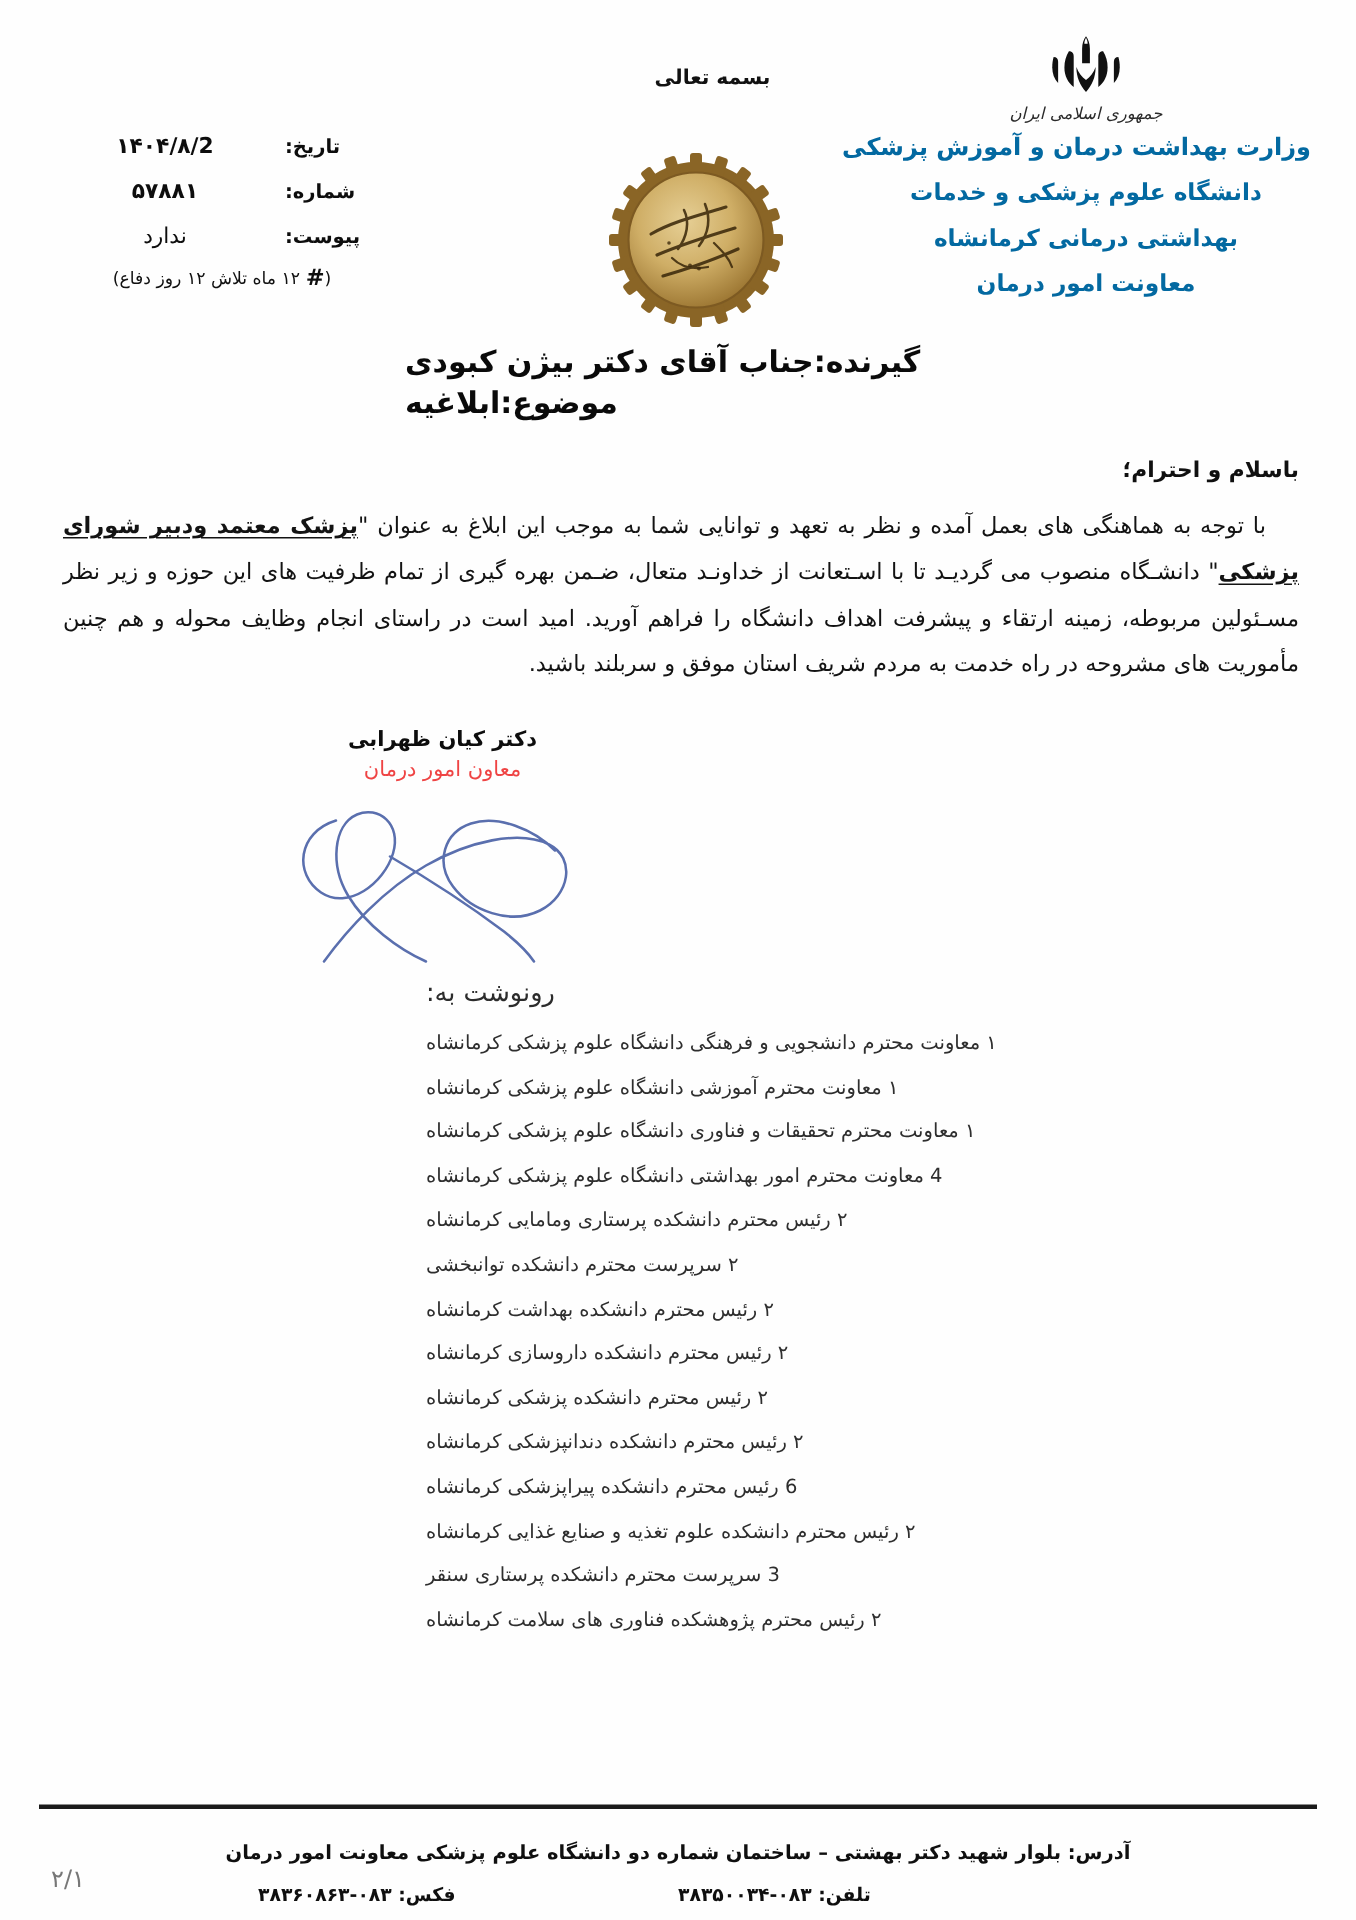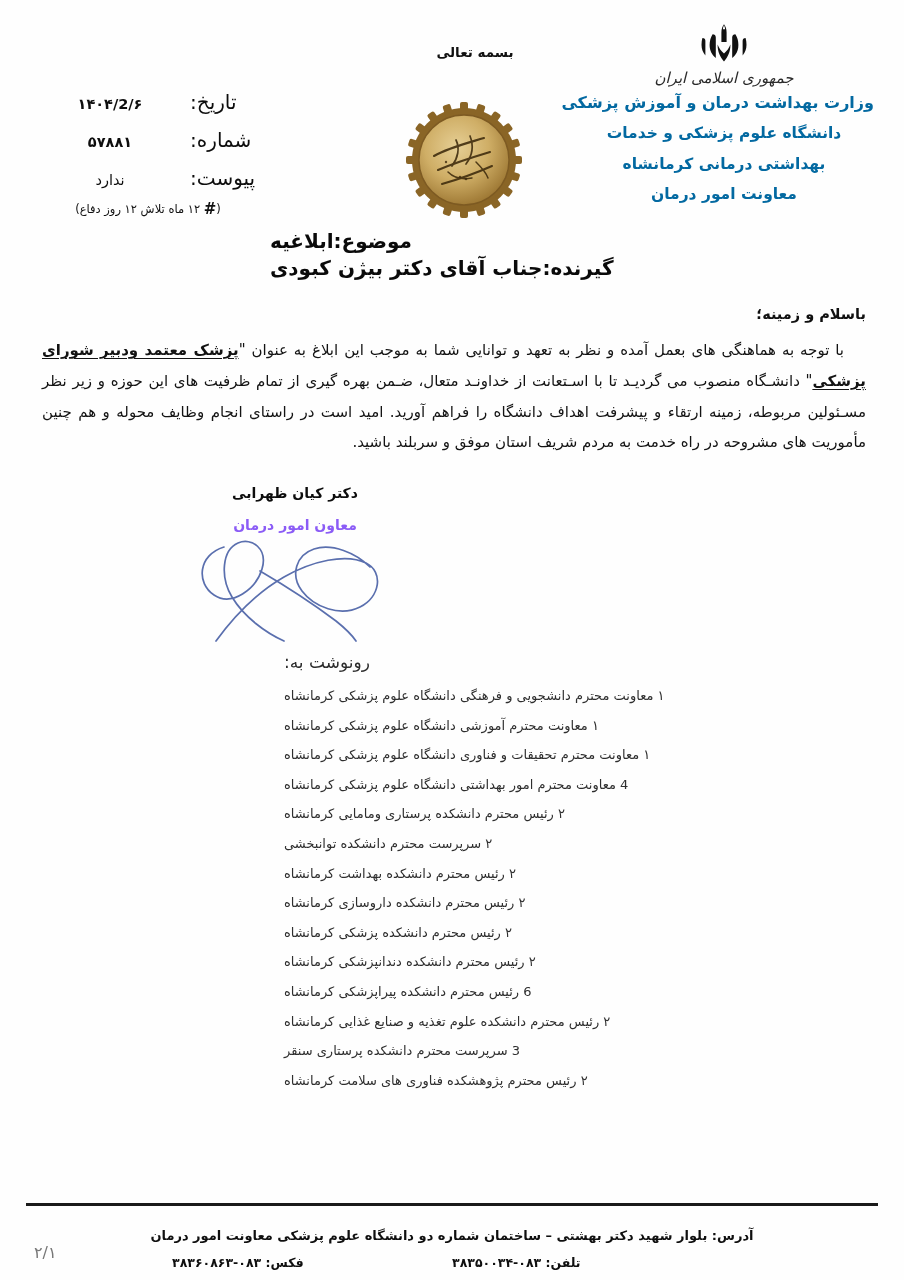--- a/index.html
+++ b/index.html
@@ -42,21 +42,21 @@
   }
   .emblem-wrap {
     text-align: center;
     margin-bottom: 2px;
   }
   .emblem {
     display: block;
     margin: 0 auto;
   }
   .emblem-caption {
-    font-size: 15px;
+    font-size: 11px;
     color: #2a2a2a;
     margin-top: 1px;
     font-style: italic;
     letter-spacing: 0.5px;
   }
   .org-lines {
     margin-top: 8px;
   }
   .org-line {
     font-size: 15.5px;
@@ -108,22 +108,22 @@
   }
   .meta-row {
     display: flex;
     flex-direction: row;
     justify-content: flex-start;
     align-items: baseline;
     margin-bottom: 14px;
     direction: rtl;
   }
   .meta-label {
-    font-weight: normal;
-    font-size: 20px;
+    font-weight: bold;
+    font-size: 13px;
     width: 68px;
     text-align: left;
     color: #0d0d0d;
   }
   .meta-value {
     font-size: 14.5px;
     font-weight: bold;
     color: #0d0d0d;
     flex: 1;
     text-align: center;
@@ -201,24 +201,24 @@
   }
   .sig-name {
     font-size: 14px;
     font-weight: bold;
     color: #0d0d0d;
     line-height: 1.45;
     margin: 0;
   }
   .sig-title {
     font-size: 14px;
-    font-weight: bold;
-    color: #8b5cf6;
+    font-weight: normal;
+    color: #ef4444;
     line-height: 1.45;
-    margin: 12px;
+    margin: 0;
   }
   .sig-mark {
     position: absolute;
     top: 28px;
     left: -10px;
     width: 230px;
     height: 140px;
   }
 
   
@@ -382,43 +382,43 @@
             <circle cx="62" cy="79" r="1.3"></circle>
             <circle cx="42" cy="62" r="1.2"></circle>
           </g>
         </g>
       </svg>
     </div>
 
     <div class="meta-block">
       <div class="meta-row">
         <div class="meta-label">تاریخ:</div>
-        <div class="meta-value">۱۴۰۴/2/۶</div>
+        <div class="meta-value">۱۴۰۴/۸/2</div>
       </div>
       <div class="meta-row">
         <div class="meta-label">شماره:</div>
         <div class="meta-value">۵۷۸۸۱</div>
       </div>
       <div class="meta-row">
         <div class="meta-label">پیوست:</div>
         <div class="meta-value light">ندارد</div>
       </div>
       <div class="slogan">
         <span>(</span><span class="hash">#</span> <span>۱۲ ماه تلاش ۱۲ روز دفاع)</span>
       </div>
     </div>
   </div>
 
   <div class="addressee">
+    <div class="addressee-line">گیرنده:جناب آقای دکتر بیژن کبودی</div>
     <div class="addressee-line">موضوع:ابلاغیه</div>
-    <div class="addressee-line">گیرنده:جناب آقای دکتر بیژن کبودی</div>
   </div>
 
   <div class="body-wrap">
-    <p class="salutation">باسلام و زمینه؛</p>
+    <p class="salutation">باسلام و احترام؛</p>
     <p class="paragraph"><span>با توجه به هماهنگی های بعمل آمده و نظر به تعهد و توانایی شما به موجب این ابلاغ به عنوان "</span><span class="emph">پزشک معتمد ودبیر شورای پزشکی</span><span>" دانشـگاه منصوب می گردیـد تا با اسـتعانت از خداونـد متعال، ضـمن بهره گیری از تمام ظرفیت های این حوزه و زیر نظر مسـئولین مربوطه، زمینه ارتقاء و پیشرفت اهداف دانشگاه  را فراهم آورید. امید است در راستای انجام وظایف محوله و هم چنین مأموریت های مشروحه در راه خدمت به مردم شریف استان موفق و سربلند باشید.</span></p>
   </div>
 
   <div class="signature-block">
     <p class="sig-name">دکتر کیان ظهرابی</p>
     <p class="sig-title">معاون امور درمان</p>
     <svg class="sig-mark" viewBox="0 0 230 140">
       <g fill="none" stroke="#5a6fae" stroke-width="1.7" stroke-linecap="round">
         <path d="M44 36 C18 44 16 72 34 84 C52 96 76 78 82 58 C88 38 72 26 58 32 C42 39 40 66 52 86 C64 106 86 122 104 130"></path>
         <path d="M36 130 C52 108 76 82 104 66 C132 50 166 42 186 52 C204 61 200 86 180 96 C160 106 134 96 122 80 C110 64 116 44 134 38 C152 32 176 42 190 56"></path>

